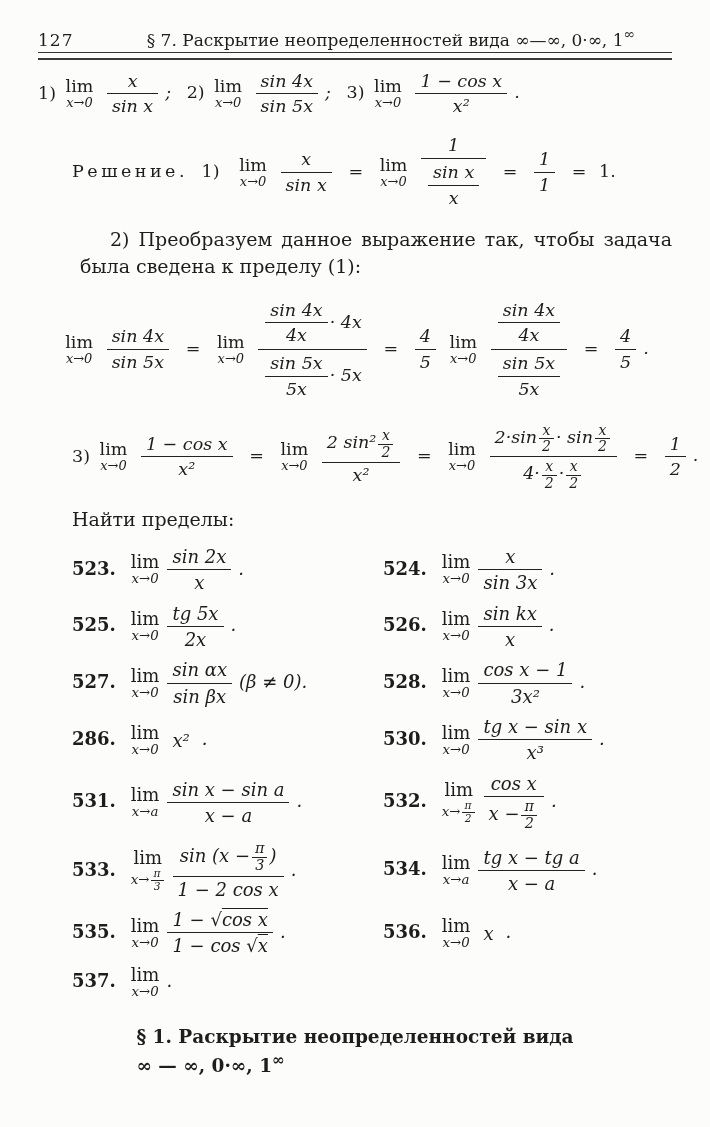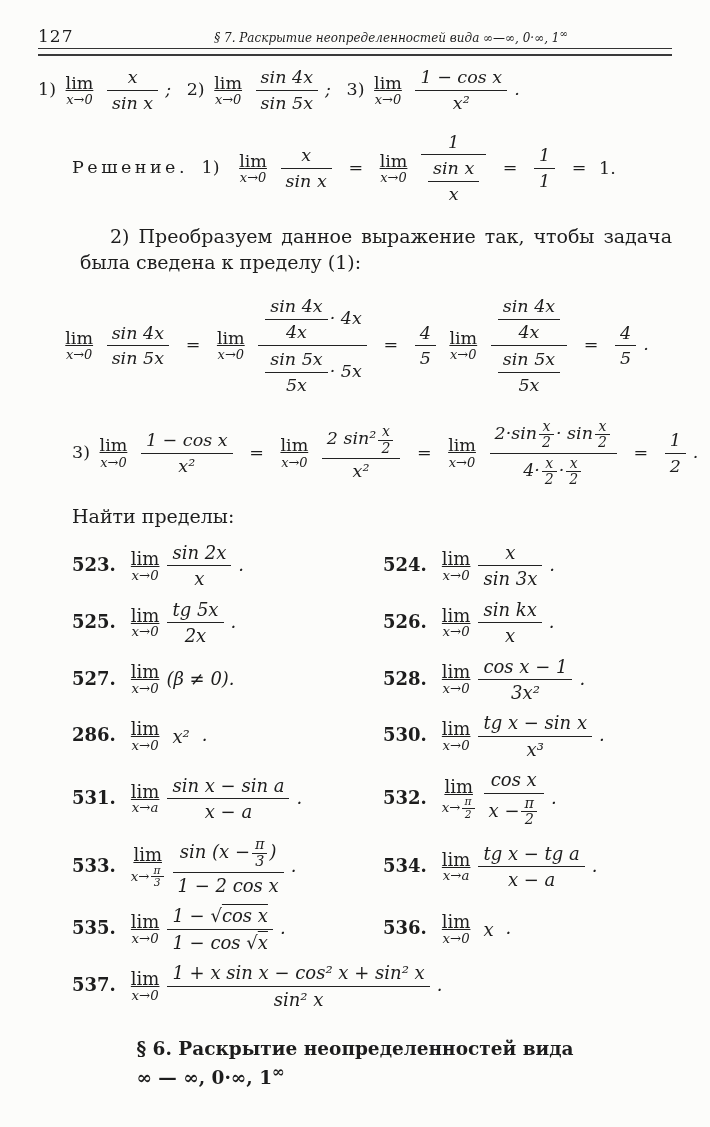--- a/index.html
+++ b/index.html
@@ -4,21 +4,21 @@
 <style>
   html,body{margin:0;padding:0;background:#ddddd8;}
   .page{
     width:710px;height:1127px;background:#fcfcfa;color:#1d1d1d;
     font-family:"DejaVu Serif","Liberation Serif",serif;
     position:relative;box-sizing:border-box;padding:26px 38px 16px 38px;overflow:hidden;
   }
   
   .hdr{display:flex;align-items:baseline;}
   .pageno{width:72px;font-size:17px;letter-spacing:1px;}
-  .hdrtxt{flex:1;text-align:center;font-style:italic;font-size:12px;white-space:nowrap;}
+  .hdrtxt{flex:1;text-align:center;font-size:17px;white-space:nowrap;}
   .rule1{margin-top:2px;border-top:1.5px solid #333;}
   .rule2{margin-top:5px;border-top:2.5px solid #3a3a3a;}
   
   .ptext{font-size:19px;margin:0;line-height:1.4;text-align:justify;}
   .t522{margin-top:24px;text-indent:34px;}
   .pfind{margin-top:14px;text-indent:34px;}
   .p2{margin-top:16px;text-indent:30px;margin-left:42px;}
   b.pno-inline{font-weight:bold;}
   
   .eqline{font-size:17.5px;font-style:italic;margin:14px 0 0 0;white-space:nowrap;}
@@ -26,21 +26,21 @@
   .ind34{padding-left:34px;}
   .center{text-align:center;}
   .frac{display:inline-block;vertical-align:middle;text-align:center;margin:0 4px;line-height:1.3;}
   .frac .num{display:block;padding:0 5px 1px 5px;border-bottom:1.4px solid #222;}
   .frac .den{display:block;padding:1px 5px 0 5px;}
   .frac .num .frac,.frac .den .frac{margin:1px 2px;}
   .mini{font-size:0.8em;margin:0 3px;line-height:1.1;}
   .mini .num{padding:0 3px 0 3px;border-bottom:1.1px solid #222;}
   .mini .den{padding:0 3px;}
   .lim{display:inline-block;vertical-align:middle;text-align:center;margin:0 4px;line-height:1.1;}
-  .lim .w{display:block;font-style:normal;text-decoration:underline;}
+  .lim .w{display:block;font-style:normal;}
   .lim .s{display:block;font-size:0.74em;}
   .lim .s .mini{margin:0 1px;}
   .eq{font-style:normal;margin:0 7px;}
   .tail{margin-left:3px;}
   .sollabel{font-style:normal;letter-spacing:3.5px;margin-right:8px;}
   .solpre{font-style:normal;margin-right:10px;}
   .ovl{text-decoration:overline;}
   .ridx{font-size:0.6em;font-style:normal;vertical-align:0.75em;margin-right:-2px;}
   
   .plist{margin-top:12px;}
@@ -151,21 +151,21 @@
       <div class="pcell left">
         <span class="pno">525.</span><span class="lim"><span class="w">lim</span><span class="s">x→0</span></span><span class="frac"><span class="num">tg 5x</span><span class="den">2x</span></span><span class="tail">.</span>
       </div>
       <div class="pcell right">
         <span class="pno">526.</span><span class="lim"><span class="w">lim</span><span class="s">x→0</span></span><span class="frac"><span class="num">sin kx</span><span class="den">x</span></span><span class="tail">.</span>
       </div>
     </div>
 
     <div class="prow">
       <div class="pcell left">
-        <span class="pno">527.</span><span class="lim"><span class="w">lim</span><span class="s">x→0</span></span><span class="tail">(β ≠ 0).</span>
+        <span class="pno">527.</span><span class="lim"><span class="w">lim</span><span class="s">x→0</span></span><span class="frac"><span class="num">sin αx</span><span class="den">sin βx</span></span><span class="tail">(β ≠ 0).</span>
       </div>
       <div class="pcell right">
         <span class="pno">528.</span><span class="lim"><span class="w">lim</span><span class="s">x→0</span></span><span class="frac"><span class="num">cos x − 1</span><span class="den">3x²</span></span><span class="tail">.</span>
       </div>
     </div>
 
     <div class="prow">
       <div class="pcell left">
         <span class="pno">286.</span><span class="lim"><span class="w">lim</span><span class="s">x→0</span></span><span class="frac"><span class="den">x²</span></span><span class="tail">.</span>
       </div>
@@ -196,24 +196,24 @@
       <div class="pcell left">
         <span class="pno">535.</span><span class="lim"><span class="w">lim</span><span class="s">x→0</span></span><span class="frac"><span class="num"><span>1 −</span> <span>√</span><span class="ovl">cos x</span></span><span class="den"><span>1 − cos</span> <span>√</span><span class="ovl">x</span></span></span><span class="tail">.</span>
       </div>
       <div class="pcell right">
         <span class="pno">536.</span><span class="lim"><span class="w">lim</span><span class="s">x→0</span></span><span class="frac"><span class="den">x</span></span><span class="tail">.</span>
       </div>
     </div>
 
     <div class="prow">
       <div class="pcell left" style="width:100%;">
-        <span class="pno">537.</span><span class="lim"><span class="w">lim</span><span class="s">x→0</span></span><span class="frac"><span class="num">1 + x sin x − cos² x + sin² x</span><span class="den">sin² x</span></span><span class="tail">.</span>
+        <span class="pno">537.</span><span class="lim"><span class="w">lim</span><span class="s">x→0</span></span><span class="tail">.</span>
       </div>
     </div>
 
   </div>
 
   <div class="sect">
-    <div class="l1">§ 6. Раскрытие неопределенностей вида</div>
+    <div class="l1">§ 1. Раскрытие неопределенностей вида</div>
     <div class="l2"><span>∞ — ∞,  0·∞,  1</span><sup>∞</sup></div>
   </div>
 
 </div>
 
 </body></html>

